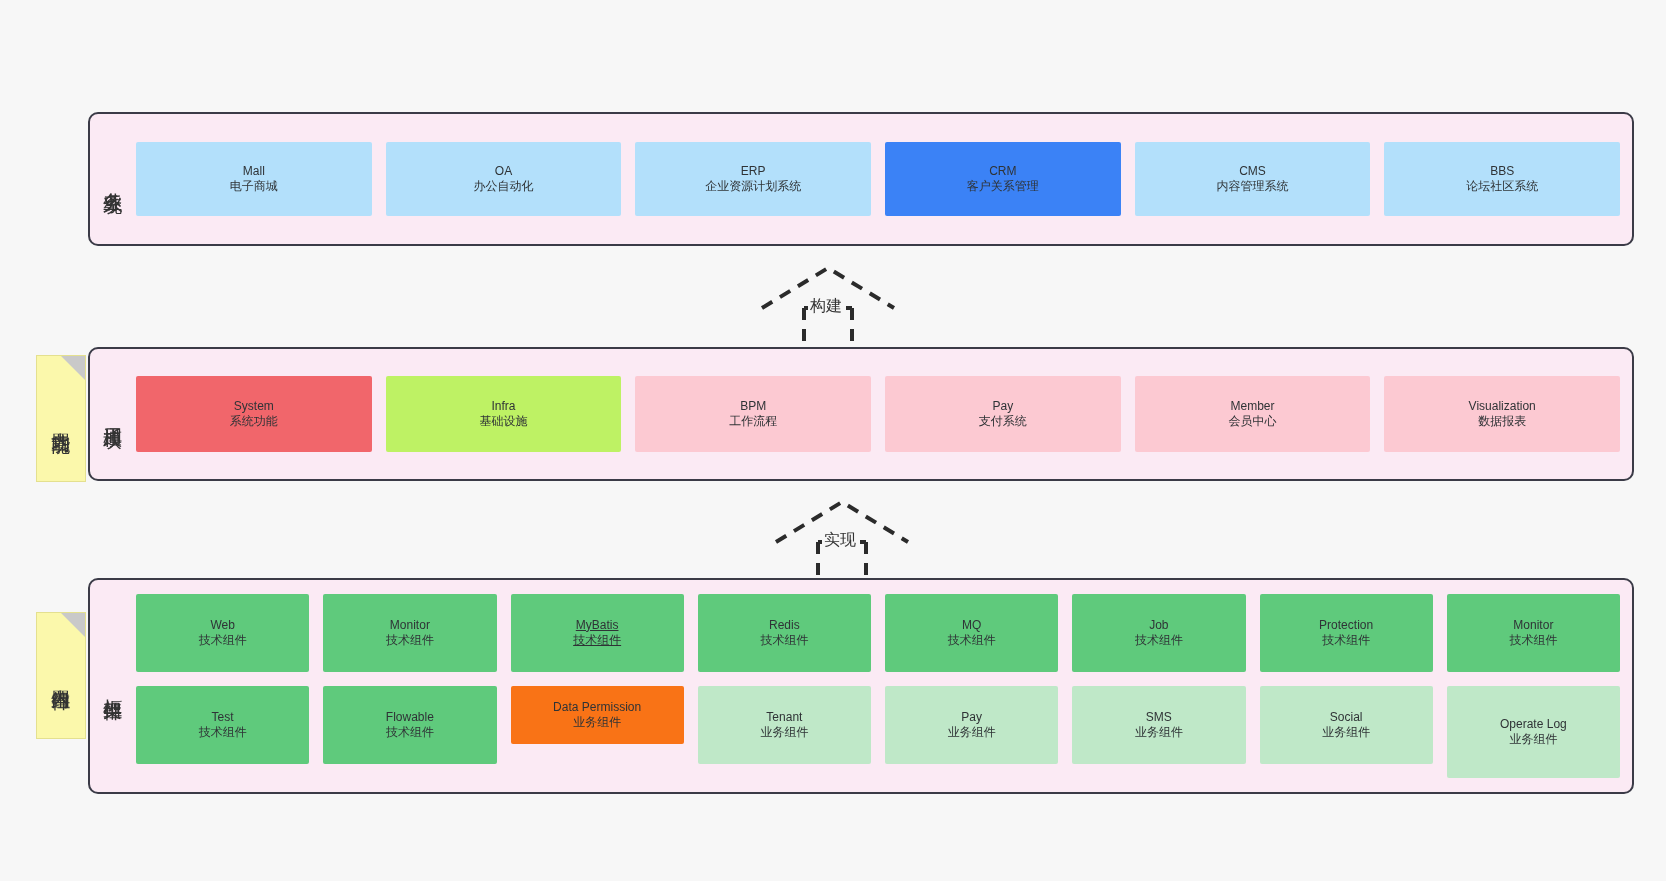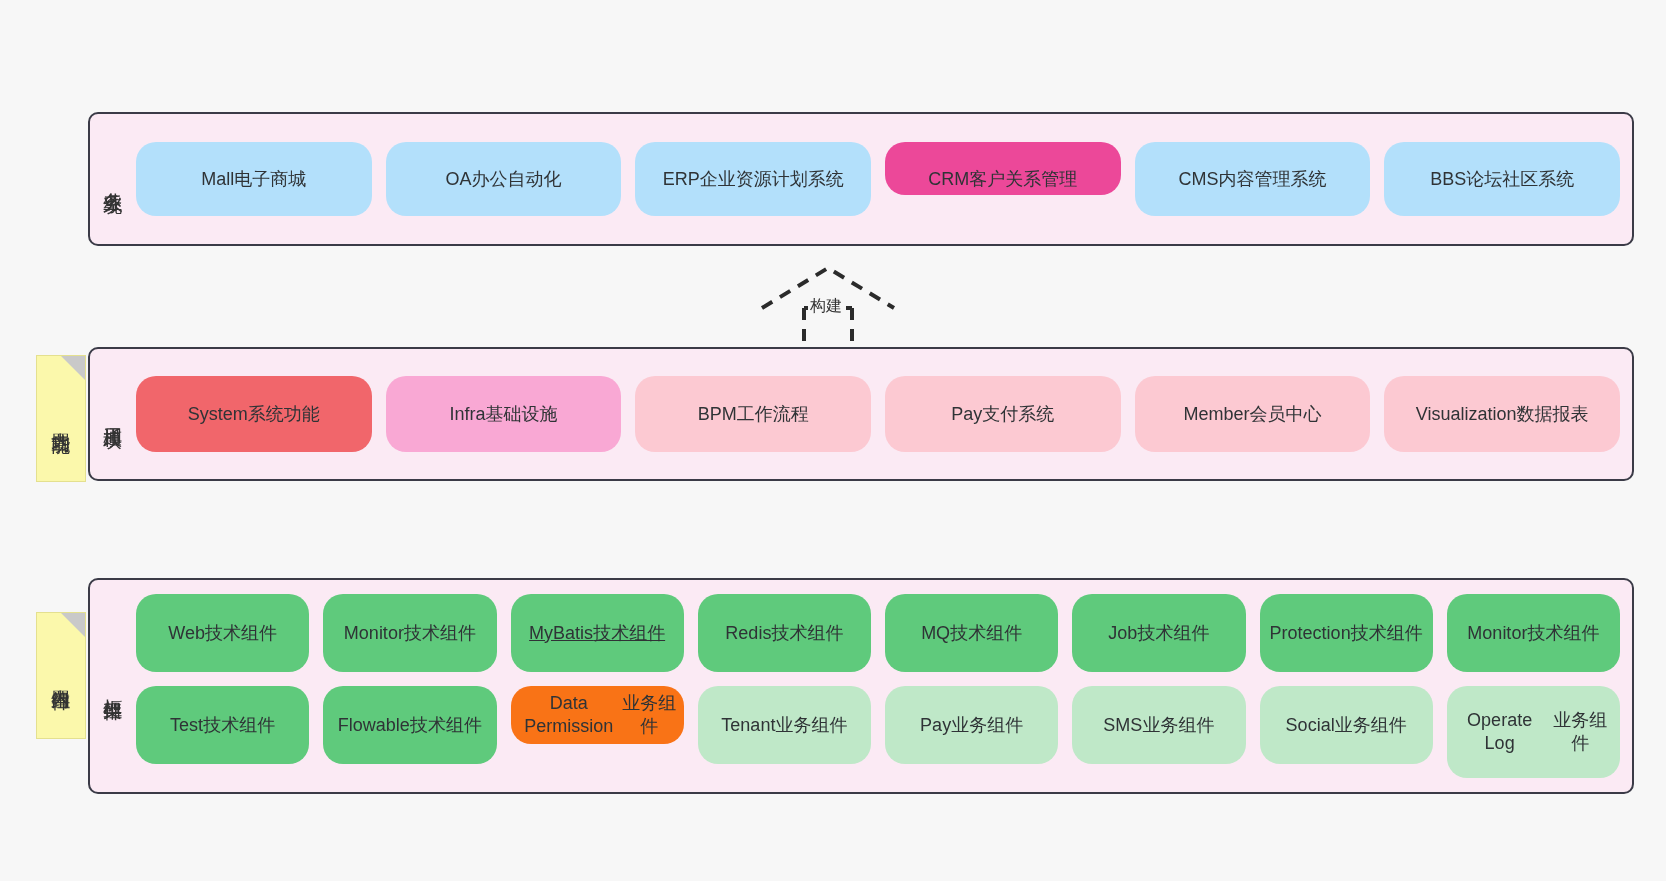--- a/index.html
+++ b/index.html
@@ -41,27 +41,27 @@
   .row {
     display: flex;
     gap: 14px;
     padding: 0 12px 0 0;
   }
   .row + .row { margin-top: 14px; }
 
   
   .card {
     flex: 1 1 0;
-    border-radius: 20px;
-    display: flex;
-    flex-direction: row;
+    border-radius: 2px;
+    display: flex;
+    flex-direction: column;
     align-items: center;
     justify-content: center;
     text-align: center;
-    font-size: 18px;
+    font-size: 12px;
     line-height: 1.26;
     color: #2f3336;
     padding: 4px 6px;
     user-select: none;
   }
   .card .t1 { display: block; }
   .card .t2 { display: block; }
   .c-blue   { background: #b3e0fb; }
   .c-red    { background: #f1666b; }
   .c-pink   { background: #fcc9d2; }
@@ -119,21 +119,21 @@
           <span class="t2">电子商城</span>
         </div>
         <div class="card c-blue" style="height: 74px; background: rgb(179, 224, 251);">
           <span class="t1">OA</span>
           <span class="t2">办公自动化</span>
         </div>
         <div class="card c-blue" style="height: 74px; background: rgb(179, 224, 251);">
           <span class="t1">ERP</span>
           <span class="t2">企业资源计划系统</span>
         </div>
-        <div class="card c-blue" style="height: 53px; background: #ec4899; align-items: flex-end;">
+        <div class="card c-blue" style="height: 74px; background: #3b82f6;">
           <span class="t1">CRM</span>
           <span class="t2">客户关系管理</span>
         </div>
         <div class="card c-blue" style="height: 74px; background: rgb(179, 224, 251);">
           <span class="t1">CMS</span>
           <span class="t2">内容管理系统</span>
         </div>
         <div class="card c-blue" style="height: 74px; background: rgb(179, 224, 251);">
           <span class="t1">BBS</span>
           <span class="t2">论坛社区系统</span>
@@ -155,21 +155,21 @@
     <span>内置功能</span>
   </div>
   <div class="layer" style="left: 88px; top: 347px; width: 1546px; height: 134px; background: rgb(251, 234, 244); border-color: rgb(59, 59, 71);">
     <div class="layer-title">通用模块</div>
     <div class="layer-body">
       <div class="row">
         <div class="card c-red" style="height: 76px; background: rgb(241, 102, 107);">
           <span class="t1">System</span>
           <span class="t2">系统功能</span>
         </div>
-        <div class="card c-red" style="height: 76px; background: #f9a8d4;">
+        <div class="card c-red" style="height: 76px; background: #bef264;">
           <span class="t1">Infra</span>
           <span class="t2">基础设施</span>
         </div>
         <div class="card c-pink" style="height: 76px; background: rgb(252, 201, 210);">
           <span class="t1">BPM</span>
           <span class="t2">工作流程</span>
         </div>
         <div class="card c-pink" style="height: 76px; background: rgb(252, 201, 210);">
           <span class="t1">Pay</span>
           <span class="t2">支付系统</span>
@@ -179,20 +179,27 @@
           <span class="t2">会员中心</span>
         </div>
         <div class="card c-pink" style="height: 76px; background: rgb(252, 201, 210);">
           <span class="t1">Visualization</span>
           <span class="t2">数据报表</span>
         </div>
       </div>
     </div>
   </div>
 
+  <div class="uml-arrow" style="left:766px; top:492px; width:160px; height:88px;">
+    <svg width="160" height="88" viewBox="0 0 160 88">
+      <path d="M 10 50 L 76 10 L 142 50" fill="none" stroke="#2b2b2b" stroke-width="4" stroke-dasharray="12,9" stroke-linecap="butt"></path>
+      <path d="M 52 50 L 52 86 M 52 50 L 100 50 M 100 50 L 100 86" fill="none" stroke="#2b2b2b" stroke-width="4" stroke-dasharray="12,9"></path>
+    </svg>
+    <span class="lbl" style="left:56px; top:38px;">实现</span>
+  </div>
 
   <div class="note" style="left: 36px; top: 612px; width: 50px; height: 127px; background: rgb(251, 248, 171);">
     <span class="fold"></span>
     <span>内置组件</span>
   </div>
   <div class="layer" style="left: 88px; top: 578px; width: 1546px; height: 216px; background: rgb(251, 234, 244); border-color: rgb(59, 59, 71);">
     <div class="layer-title">框架组件</div>
     <div class="layer-body">
 
       <div class="row">

